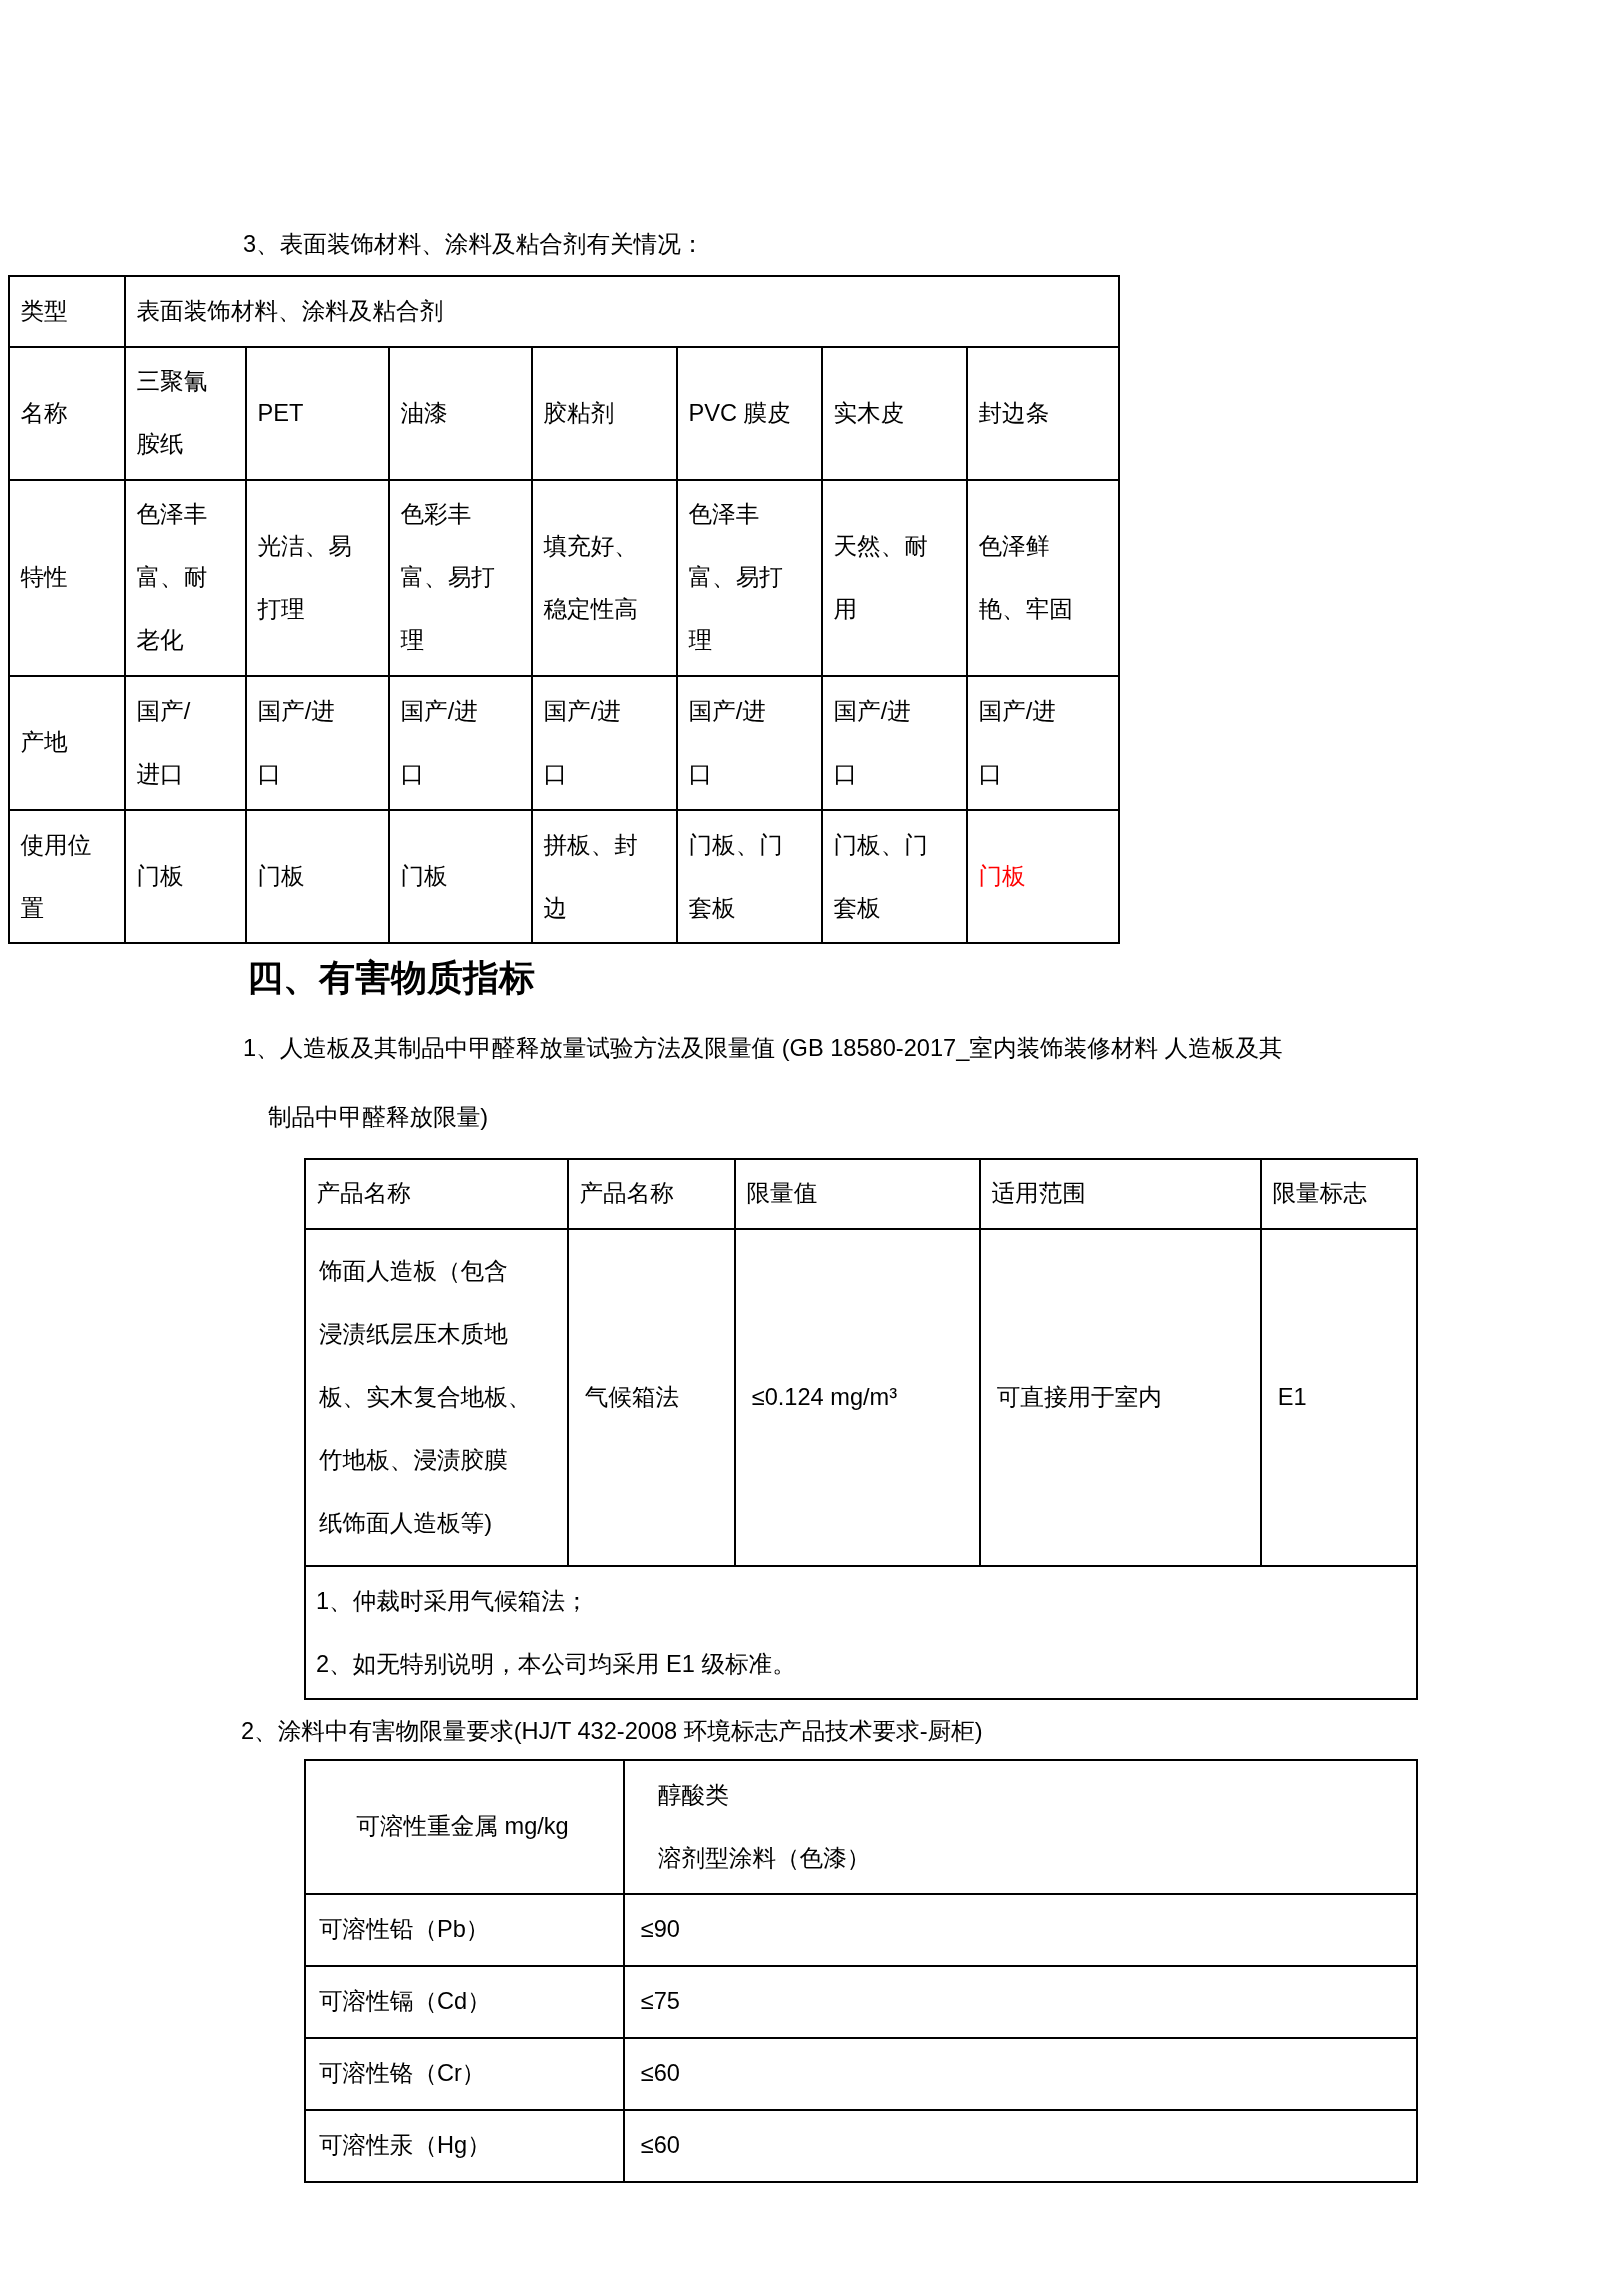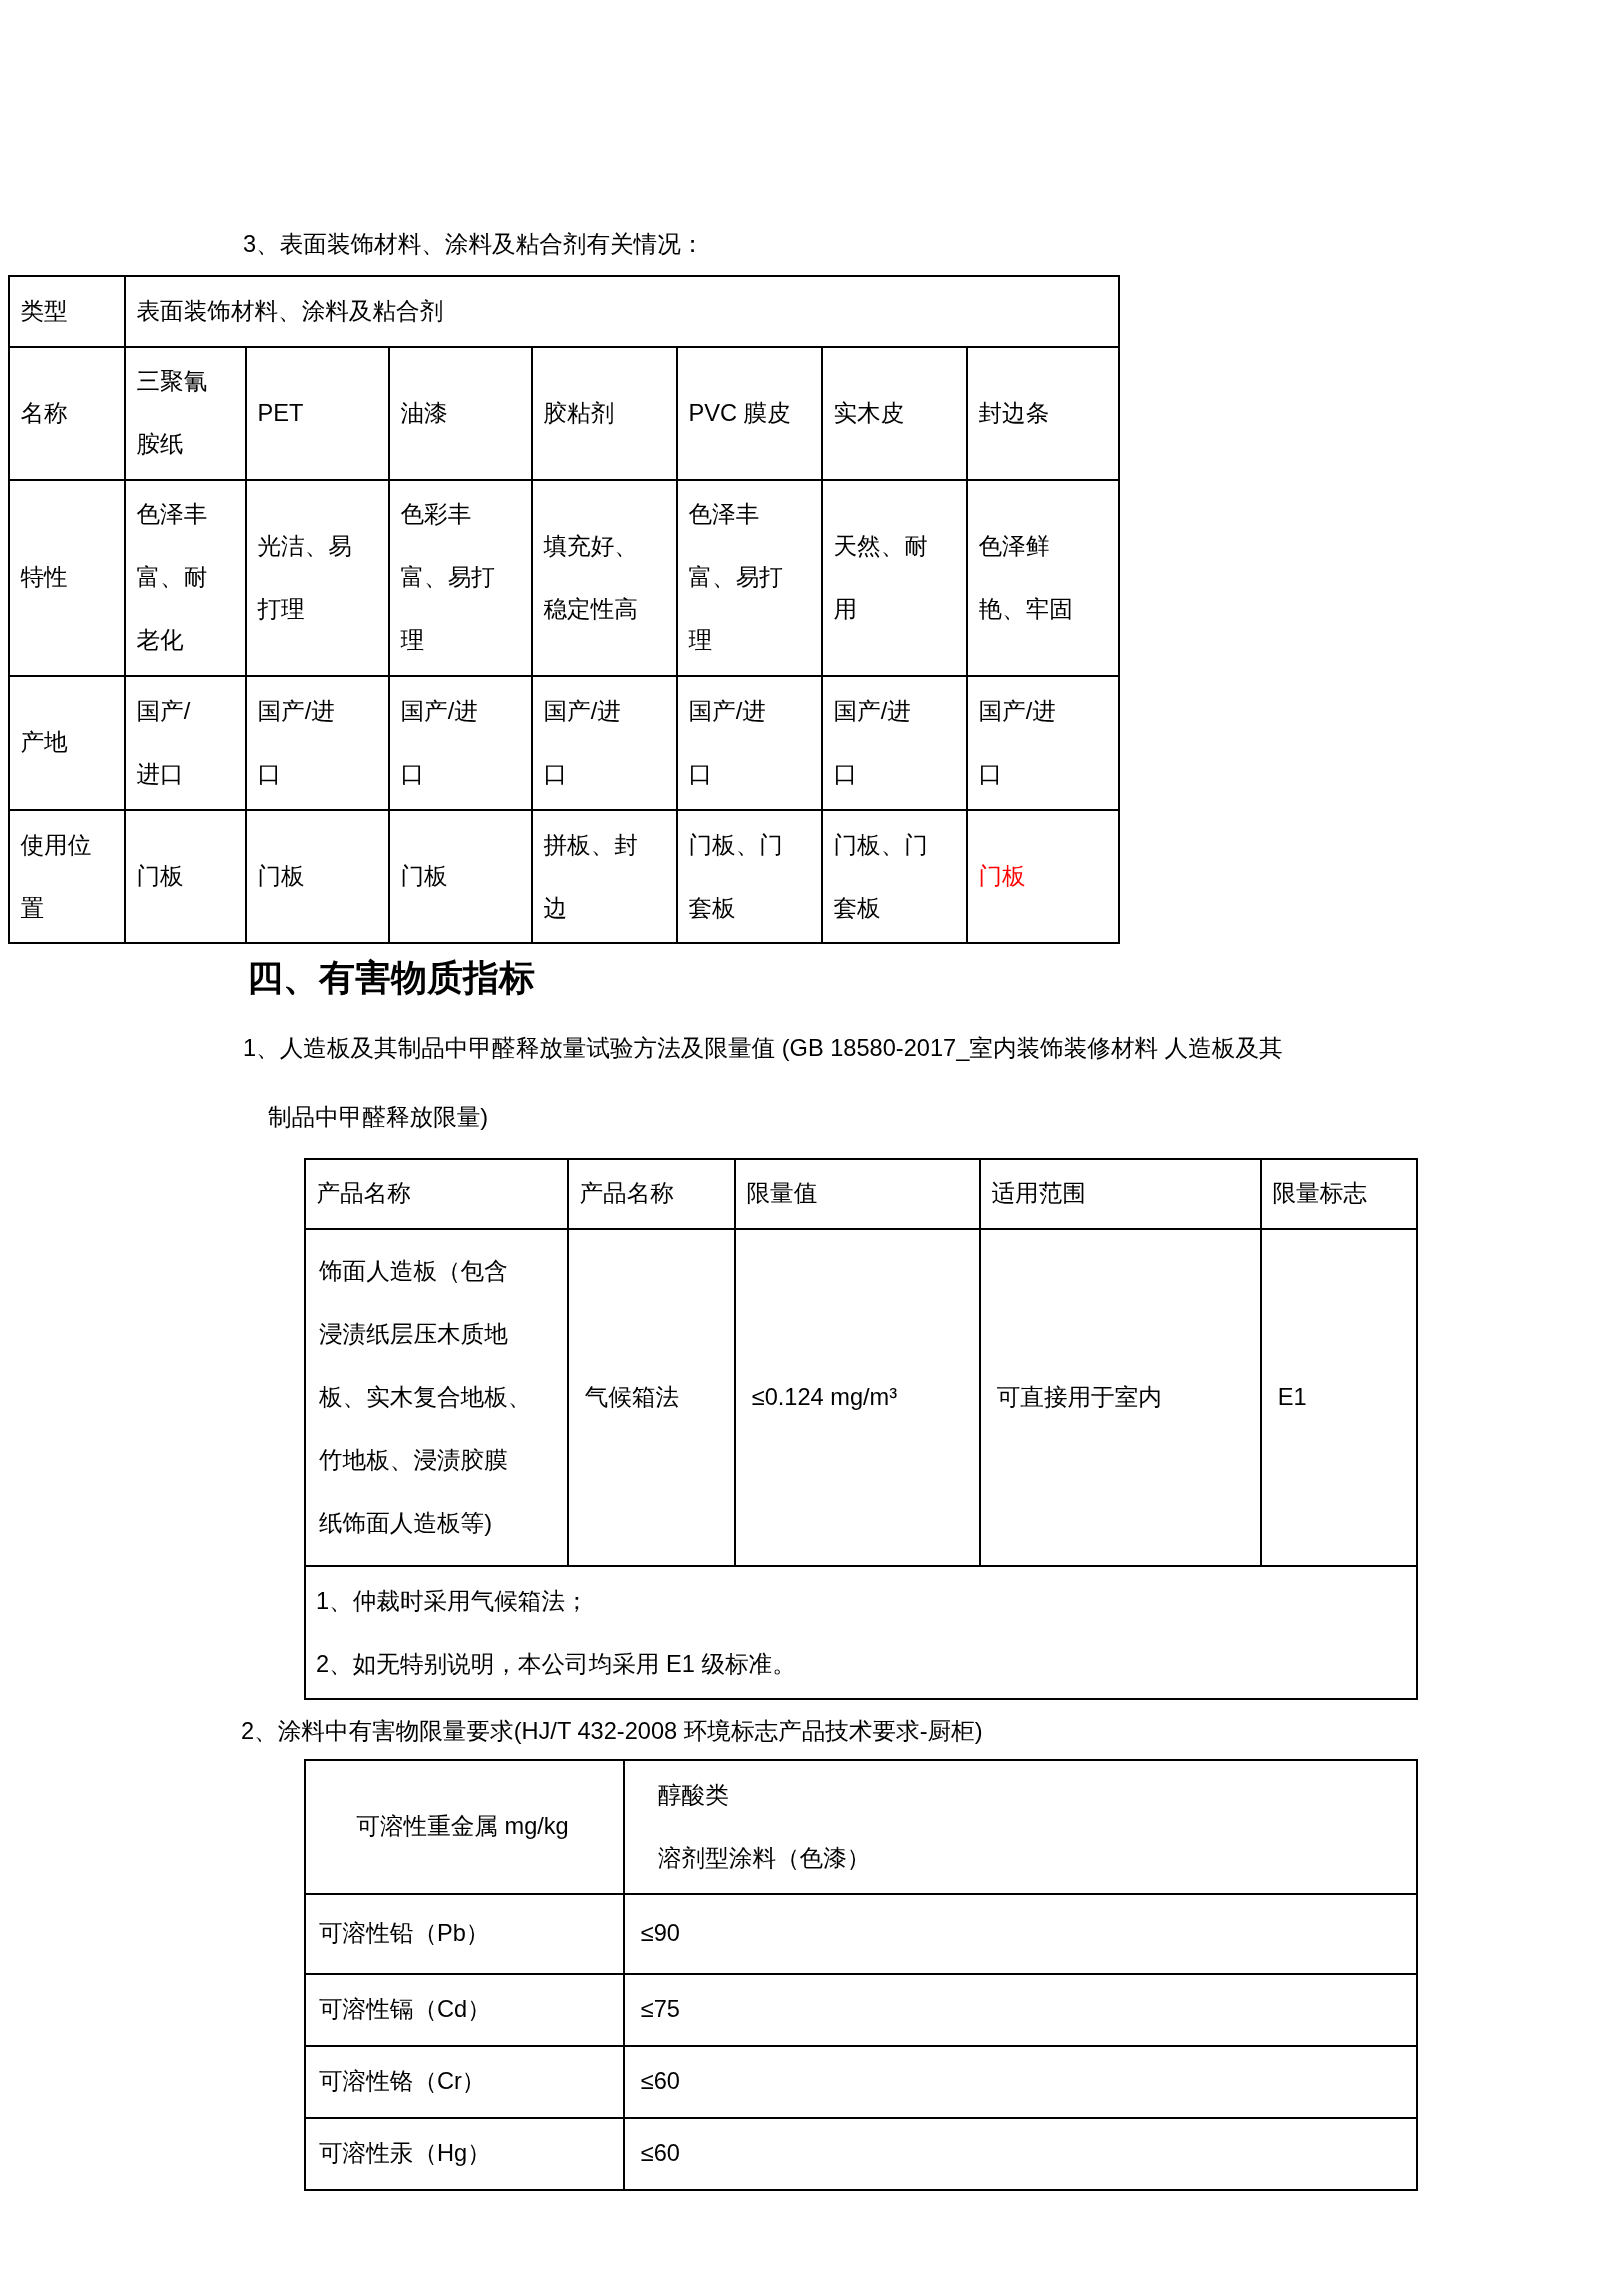--- a/index.html
+++ b/index.html
@@ -166,21 +166,21 @@
   <colgroup>
     <col style="width:319px">
       <col style="width:793px">
   </colgroup>
   <tbody>
       <tr style="height:126px">
     <td class="hleft">可溶性重金属 mg/kg</td>
     <td class="hright">醇酸类
 溶剂型涂料（色漆）</td>
   </tr>
-  <tr style="height:80px">
+  <tr style="height:72px">
     <td class="mlabel">可溶性铅（Pb）</td>
     <td class="mval">≤90</td>
   </tr>
   <tr style="height:72px">
     <td class="mlabel">可溶性镉（Cd）</td>
     <td class="mval">≤75</td>
   </tr>
   <tr style="height:72px">
     <td class="mlabel">可溶性铬（Cr）</td>
     <td class="mval">≤60</td>

